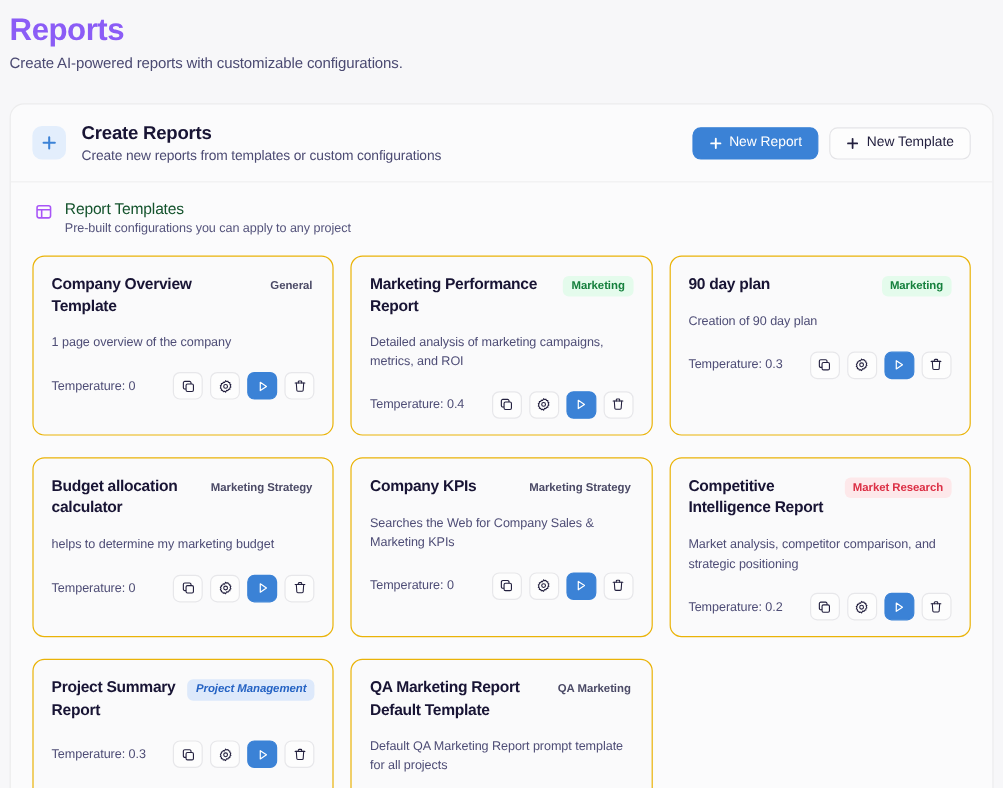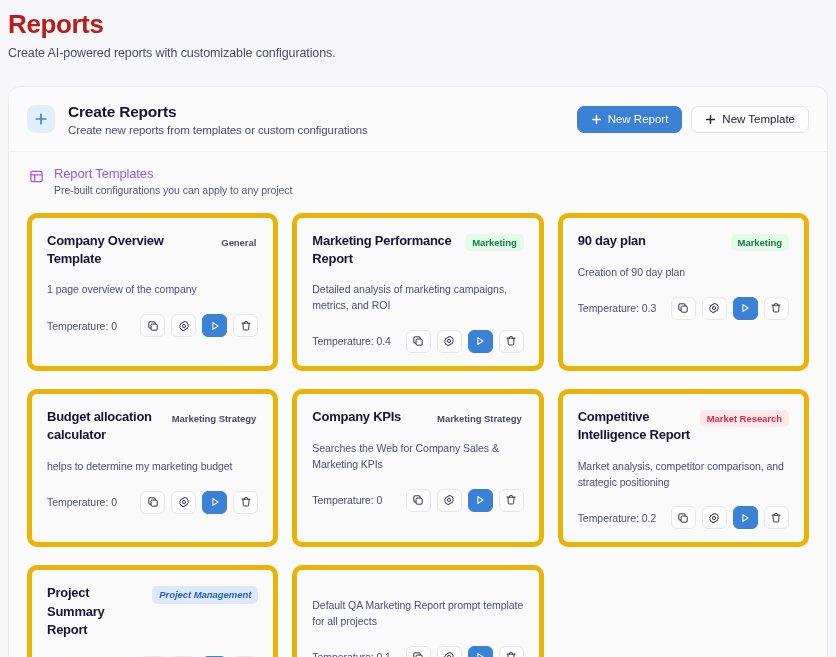--- a/index.html
+++ b/index.html
@@ -18,21 +18,21 @@
   }
 
   
   .page-head {
     padding: 8px 0 0 8px;
   }
   .page-title {
     font-size: 26px;
     font-weight: bold;
     letter-spacing: -0.4px;
-    color: #b91c1c;
+    color: #8b5cf6;
     line-height: 1.25;
   }
   .page-subtitle {
     font-size: 12.5px;
     color: #4b4a72;
     margin-top: 5px;
     letter-spacing: -0.1px;
   }
 
   
@@ -107,42 +107,42 @@
   }
   .section-icon {
     width: 18px; height: 18px;
     display: flex; align-items: center; justify-content: center;
     margin-right: 9px;
     margin-top: 2px;
     flex: 0 0 auto;
   }
   .section-title {
     font-size: 13px;
-    color: #8b5cf6;
+    color: #14532d;
     letter-spacing: -0.15px;
   }
   .section-sub {
     font-size: 10.5px;
     color: #55547c;
     margin-top: 3px;
     letter-spacing: -0.05px;
   }
 
   
   .grid {
     display: grid;
     grid-template-columns: repeat(3, 1fr);
     gap: 18px 14px;
     padding: 17px 18px 18px 18px;
     align-items: stretch;
   }
 
   .card {
     background: #fafafb;
-    border: 5px solid #eab308;
+    border: 1px solid #eab308;
     border-radius: 10px;
     padding: 14px 15px 13px 15px;
     display: flex;
     flex-direction: column;
   }
 
   .card-top {
     display: flex;
     align-items: flex-start;
     gap: 8px;
@@ -507,20 +507,24 @@
               <svg width="12" height="12" viewBox="0 0 16 16" fill="none" stroke="#23203f" stroke-width="1.2" stroke-linecap="round" stroke-linejoin="round">
                 <path d="M2.6 4.2 H13.4"></path>
                 <path d="M6.1 4.2 V2.9 a.9 .9 0 0 1 .9-.9 h2 a.9 .9 0 0 1 .9 .9 V4.2"></path>
                 <path d="M3.9 4.2 l.55 8.0 a1.2 1.2 0 0 0 1.2 1.1 h4.7 a1.2 1.2 0 0 0 1.2-1.1 l.55-8.0"></path>
               </svg>
             </div>
           </div>
         </div>
       </div>
       <div class="card">
+        <div class="card-top">
+          <div class="card-title">QA Marketing Report Default Template</div>
+          <div class="badge plain">QA Marketing</div>
+        </div>
         <div class="card-desc">Default QA Marketing Report prompt template for all projects</div>
         <div class="card-footer">
           <div class="temp">Temperature: 0.1</div>
           <div class="icon-actions">
             <div class="icon-btn">
               <svg width="12" height="12" viewBox="0 0 16 16" fill="none" stroke="#23203f" stroke-width="1.25" stroke-linejoin="round">
                 <rect x="5.4" y="5.4" width="8.2" height="8.2" rx="1.6"></rect>
                 <path d="M10.9 5.4 V4 a1.6 1.6 0 0 0-1.6-1.6 H4 A1.6 1.6 0 0 0 2.4 4 v5.3 A1.6 1.6 0 0 0 4 10.9 h1.4"></path>
               </svg>
             </div>

